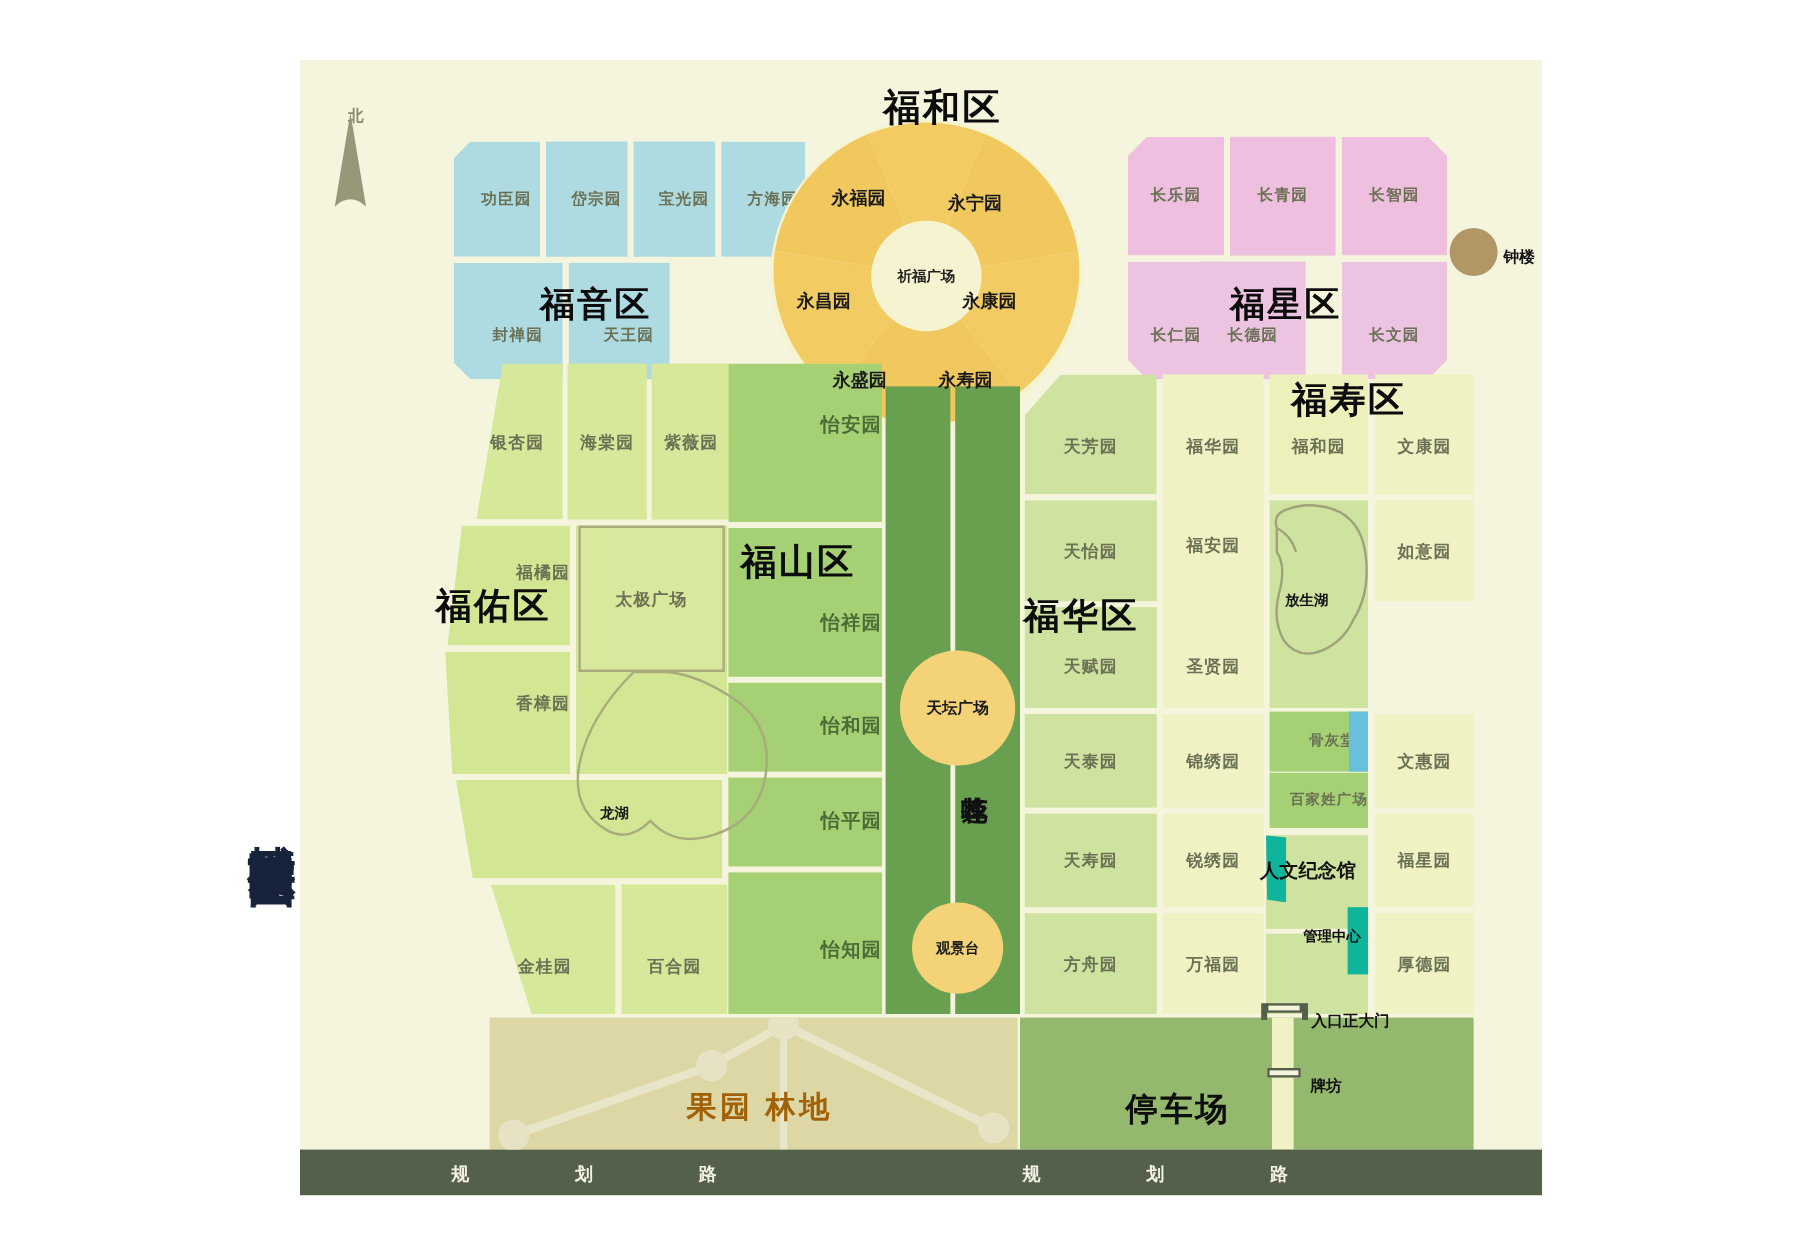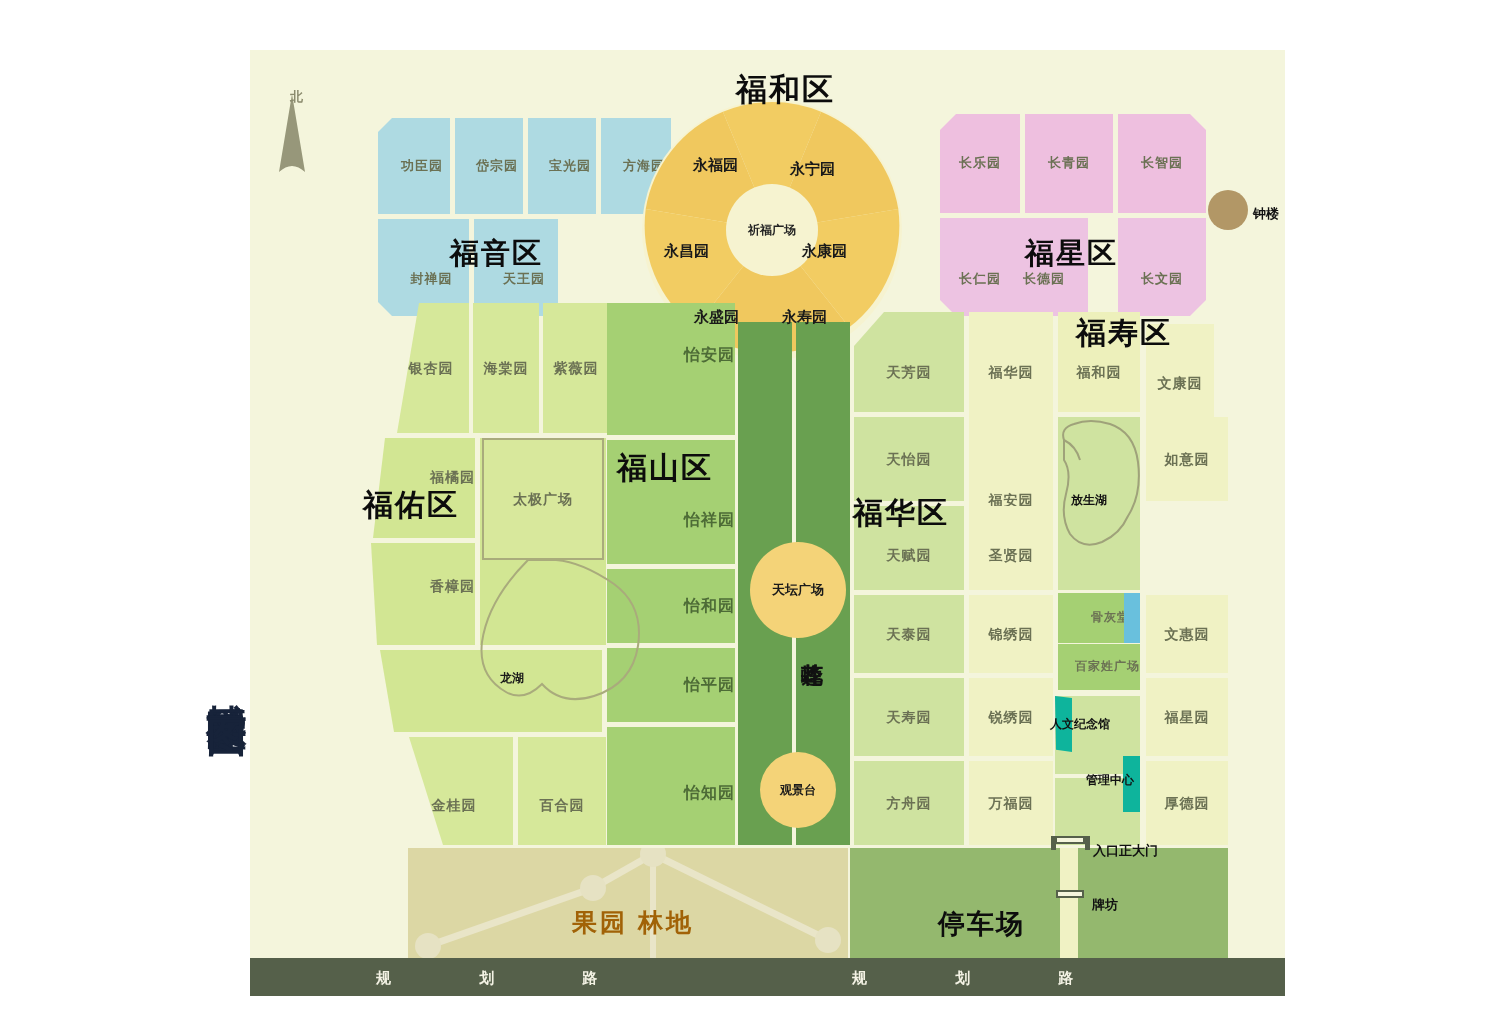--- a/index.html
+++ b/index.html
@@ -243,21 +243,21 @@
       </div>
     <div class="plot c-mid" style="left:604px;top:711px;width:110px;height:84px;">
       <span class="lab" style="font-size:14px">方舟园</span>
       </div>
 
     <div class="zone-title" style="left:603px;top:443px;font-size:30px;">福华区</div>
 
     <div class="plot c-pale" style="left:719px;top:262px;width:84px;height:100px;">
       <span class="lab" style="font-size:14px;margin-top:20px">福华园</span>
       </div>
-    <div class="plot c-pale" style="left:719px;top:350px;width:84px;height:108px;align-items:flex-end;">
+    <div class="plot c-pale" style="left:719px;top:350px;width:84px;height:108px;">
       <span class="lab" style="font-size:14px">福安园</span>
       </div>
     <div class="plot c-pale" style="left:719px;top:456px;width:84px;height:84px;">
       <span class="lab" style="font-size:14px;margin-top:14px">圣贤园</span>
       </div>
     <div class="plot c-pale" style="left:719px;top:545px;width:84px;height:78px;">
       <span class="lab" style="font-size:14px">锦绣园</span>
       </div>
     <div class="plot c-pale" style="left:719px;top:628px;width:84px;height:78px;">
       <span class="lab" style="font-size:14px">锐绣园</span>
@@ -280,27 +280,27 @@
     <div class="plot c-grn" style="left:808px;top:543px;width:82px;height:50px;">
       <span class="lab plot-lab-dark" style="font-size:12px;margin-right:10px">骨灰堂</span>
       </div>
     <div class="plot c-cyan" style="left:874px;top:543px;width:16px;height:50px;"></div>
     <div class="plot c-grn" style="left:808px;top:594px;width:82px;height:46px;">
       <span class="lab plot-lab-dark" style="font-size:12px">百家姓广场</span>
       </div>
 
     <div class="plot c-mid" style="left:805px;top:646px;width:85px;height:78px;"></div>
     <div class="plot c-teal" style="left:805px;top:646px;width:17px;height:56px;clip-path:polygon(0 0,100% 2px,100% 100%,1px 96%);"></div>
-    <div class="mono-lab" style="left:800px;top:666px;font-size:12px;color:#111;">人文纪念馆</div>
+    <div class="mono-lab" style="left:800px;top:666px;font-size:16px;color:#111;">人文纪念馆</div>
 
     <div class="plot c-mid" style="left:805px;top:728px;width:85px;height:67px;"></div>
     <div class="plot c-teal" style="left:873px;top:706px;width:17px;height:56px;"></div>
     <div class="mono-lab" style="left:836px;top:722px;font-size:12px;color:#111;">管理中心</div>
 
-    <div class="plot c-pale" style="left:896px;top:274px;width:68px;height:100px;font-family:Liberation Serif, serif;">
+    <div class="plot c-pale" style="left:896px;top:262px;width:82px;height:100px;">
       <span class="lab" style="font-size:14px;margin-top:20px">文康园</span>
       </div>
     <div class="plot c-pale" style="left:896px;top:367px;width:82px;height:84px;">
       <span class="lab" style="font-size:14px">如意园</span>
       </div>
     <div class="plot c-pale" style="left:896px;top:545px;width:82px;height:78px;">
       <span class="lab" style="font-size:14px">文惠园</span>
       </div>
     <div class="plot c-pale" style="left:896px;top:628px;width:82px;height:78px;">
       <span class="lab" style="font-size:14px">福星园</span>

